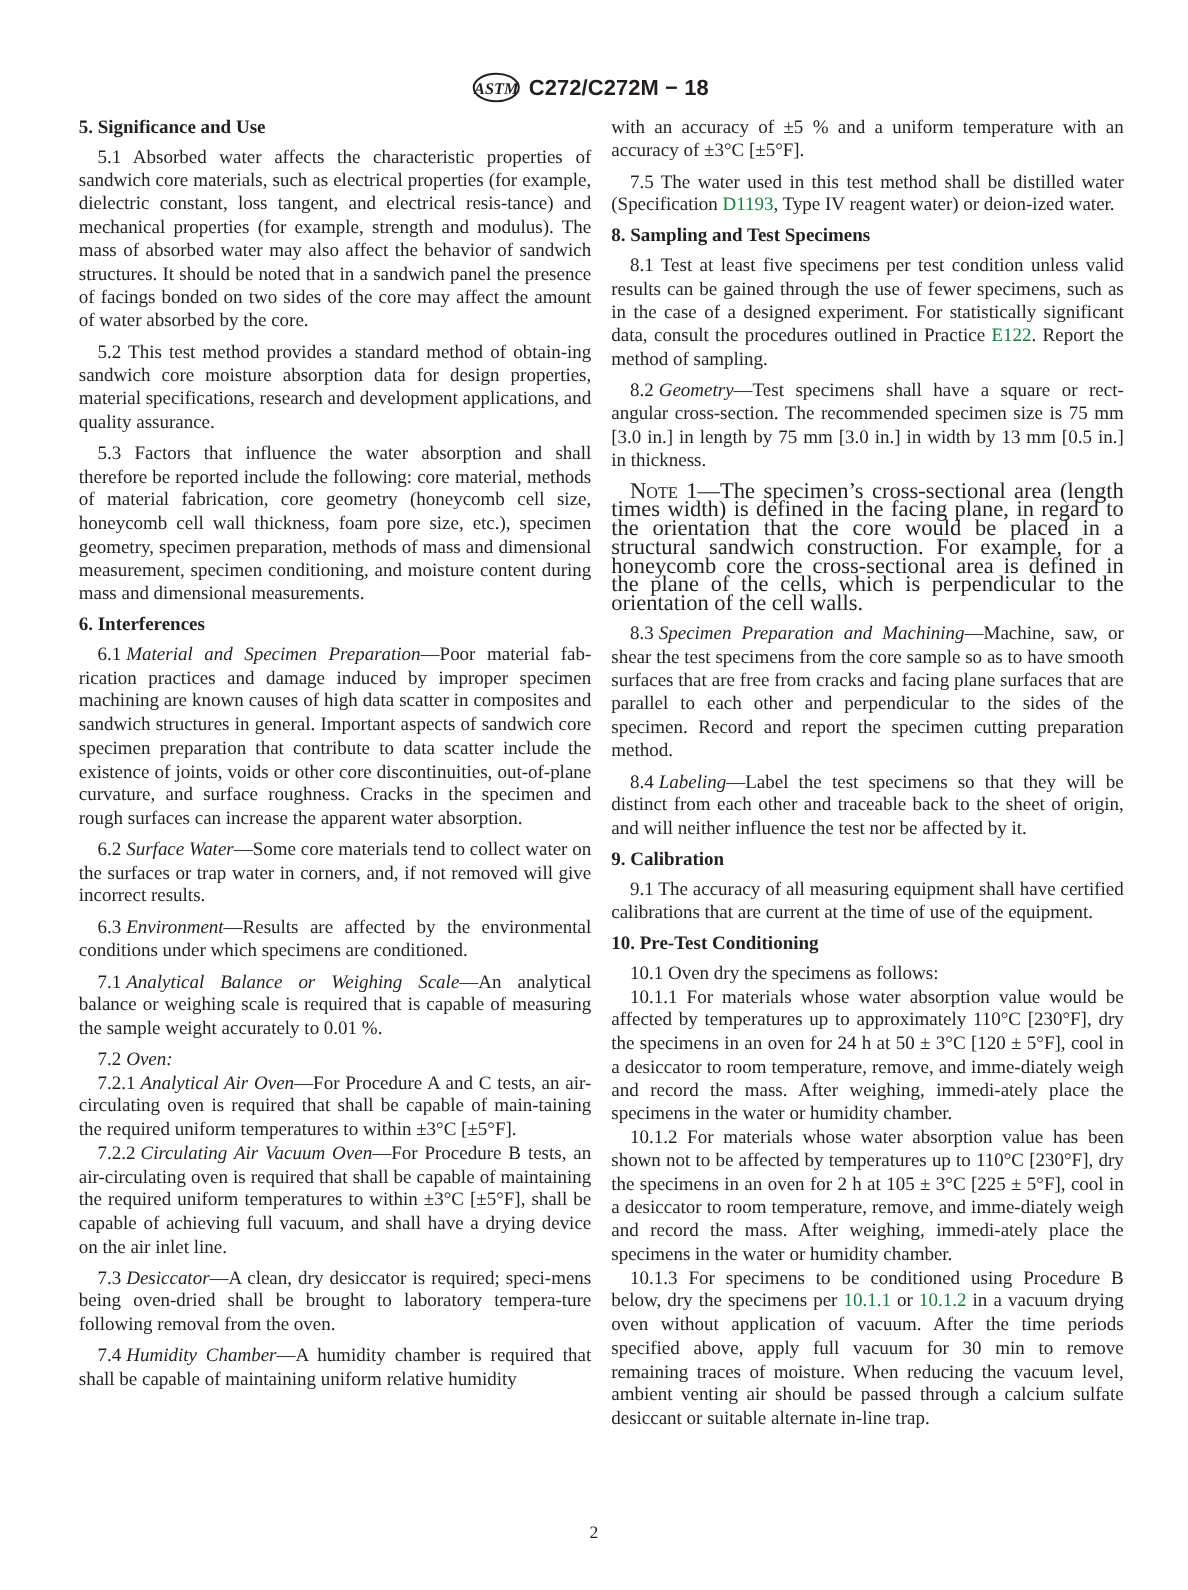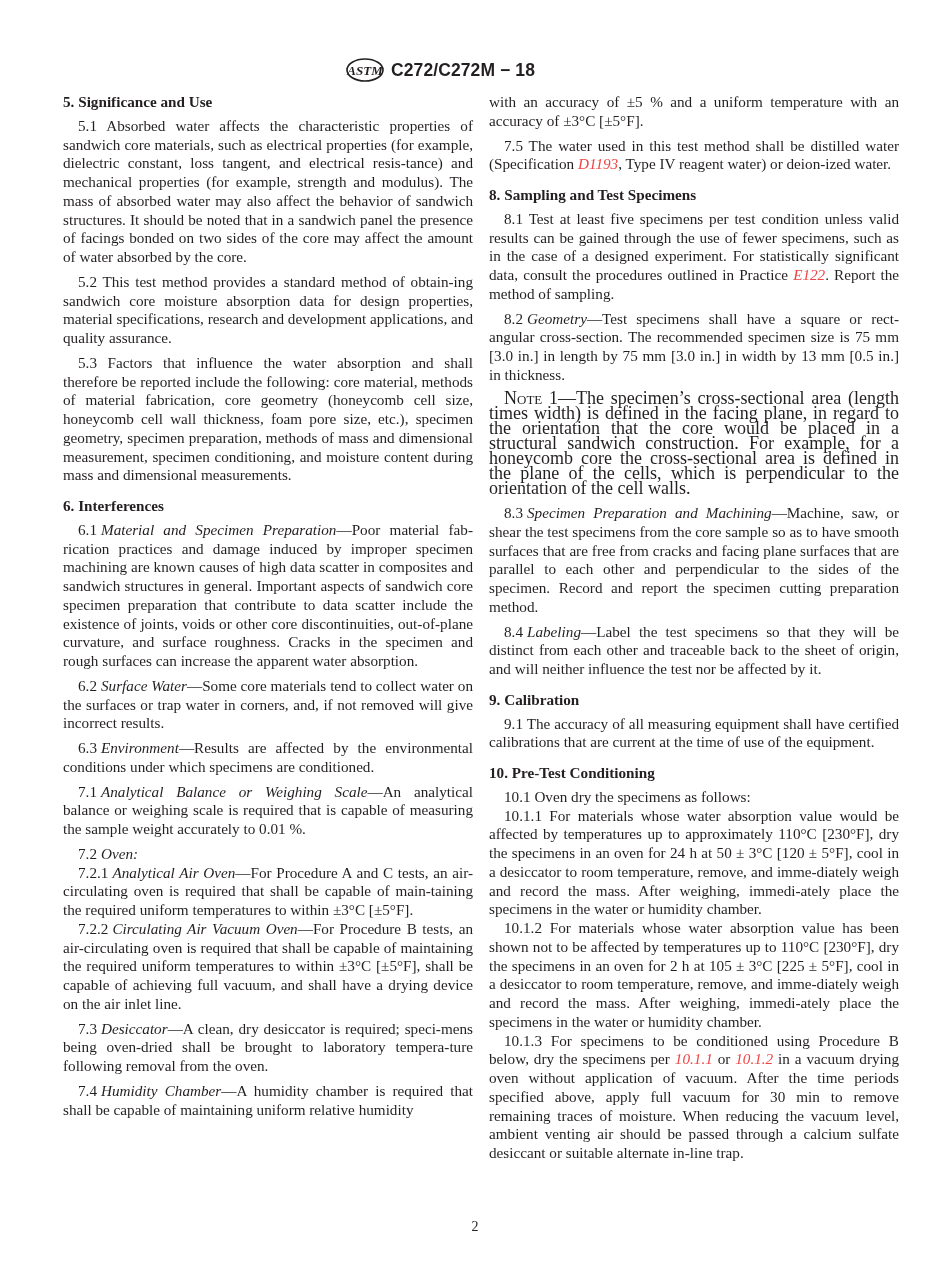--- a/index.html
+++ b/index.html
@@ -1,31 +1,31 @@
 <!DOCTYPE html>
 <html><head>
 <meta charset="utf-8">
 <style>
   html, body { margin: 0; padding: 0; background: #ffffff; }
   body { width: 950px; height: 1272px; position: relative; overflow: hidden;
          font-family: "Liberation Serif", "DejaVu Serif", serif; color: #231f20; }
-  .header { position: absolute; top: 57px; left: 0; width: 880px; text-align: center; }
+  .header { position: absolute; top: 57px; left: 0; width: 880px; text-align: center; padding-left: 32px; }
   .header-inner { display: inline-flex; align-items: center; gap: 6px; }
   .logo { width: 40px; height: 26px; display: inline-block; }
   .designation { font-family: "Liberation Sans", "DejaVu Sans", sans-serif; font-weight: bold; font-size: 17.5px; letter-spacing: 0.1px; }
   .col { position: absolute; top: 93px; width: 410px; font-size: 15.2px; line-height: 18.75px; }
   .col.left { left: 63px; }
   .col.right { left: 489px; }
   .col p { margin: 0 0 6px 0; text-align: justify; text-indent: 15px; hyphens: manual; }
   .col p.tight { margin-bottom: 0; }
   h2 { font-size: 15.2px; font-weight: bold; margin: 0 0 5px 0; line-height: 18.75px; }
-  h2.gap { margin-top: 12px; }
+  h2.gap { }
   .num { margin-right: 4px; }
   em { font-style: italic; }
-  a.link { color: #ef4444; text-decoration: none; font-style: italic; }
+  a.link { color: #15803d; text-decoration: none; }
   .note { font-size: 18px; line-height: 15.1px; text-align: justify; text-indent: 15px; margin: 0 0 8px 0; }
   .note .lbl { font-variant: small-caps; }
   .page-number { position: absolute; top: 1219px; left: 0; width: 950px; text-align: center; font-size: 14px; }
 </style>
 </head>
 <body>
 
 <div class="header">
   <div class="header-inner">
     <span class="logo">

